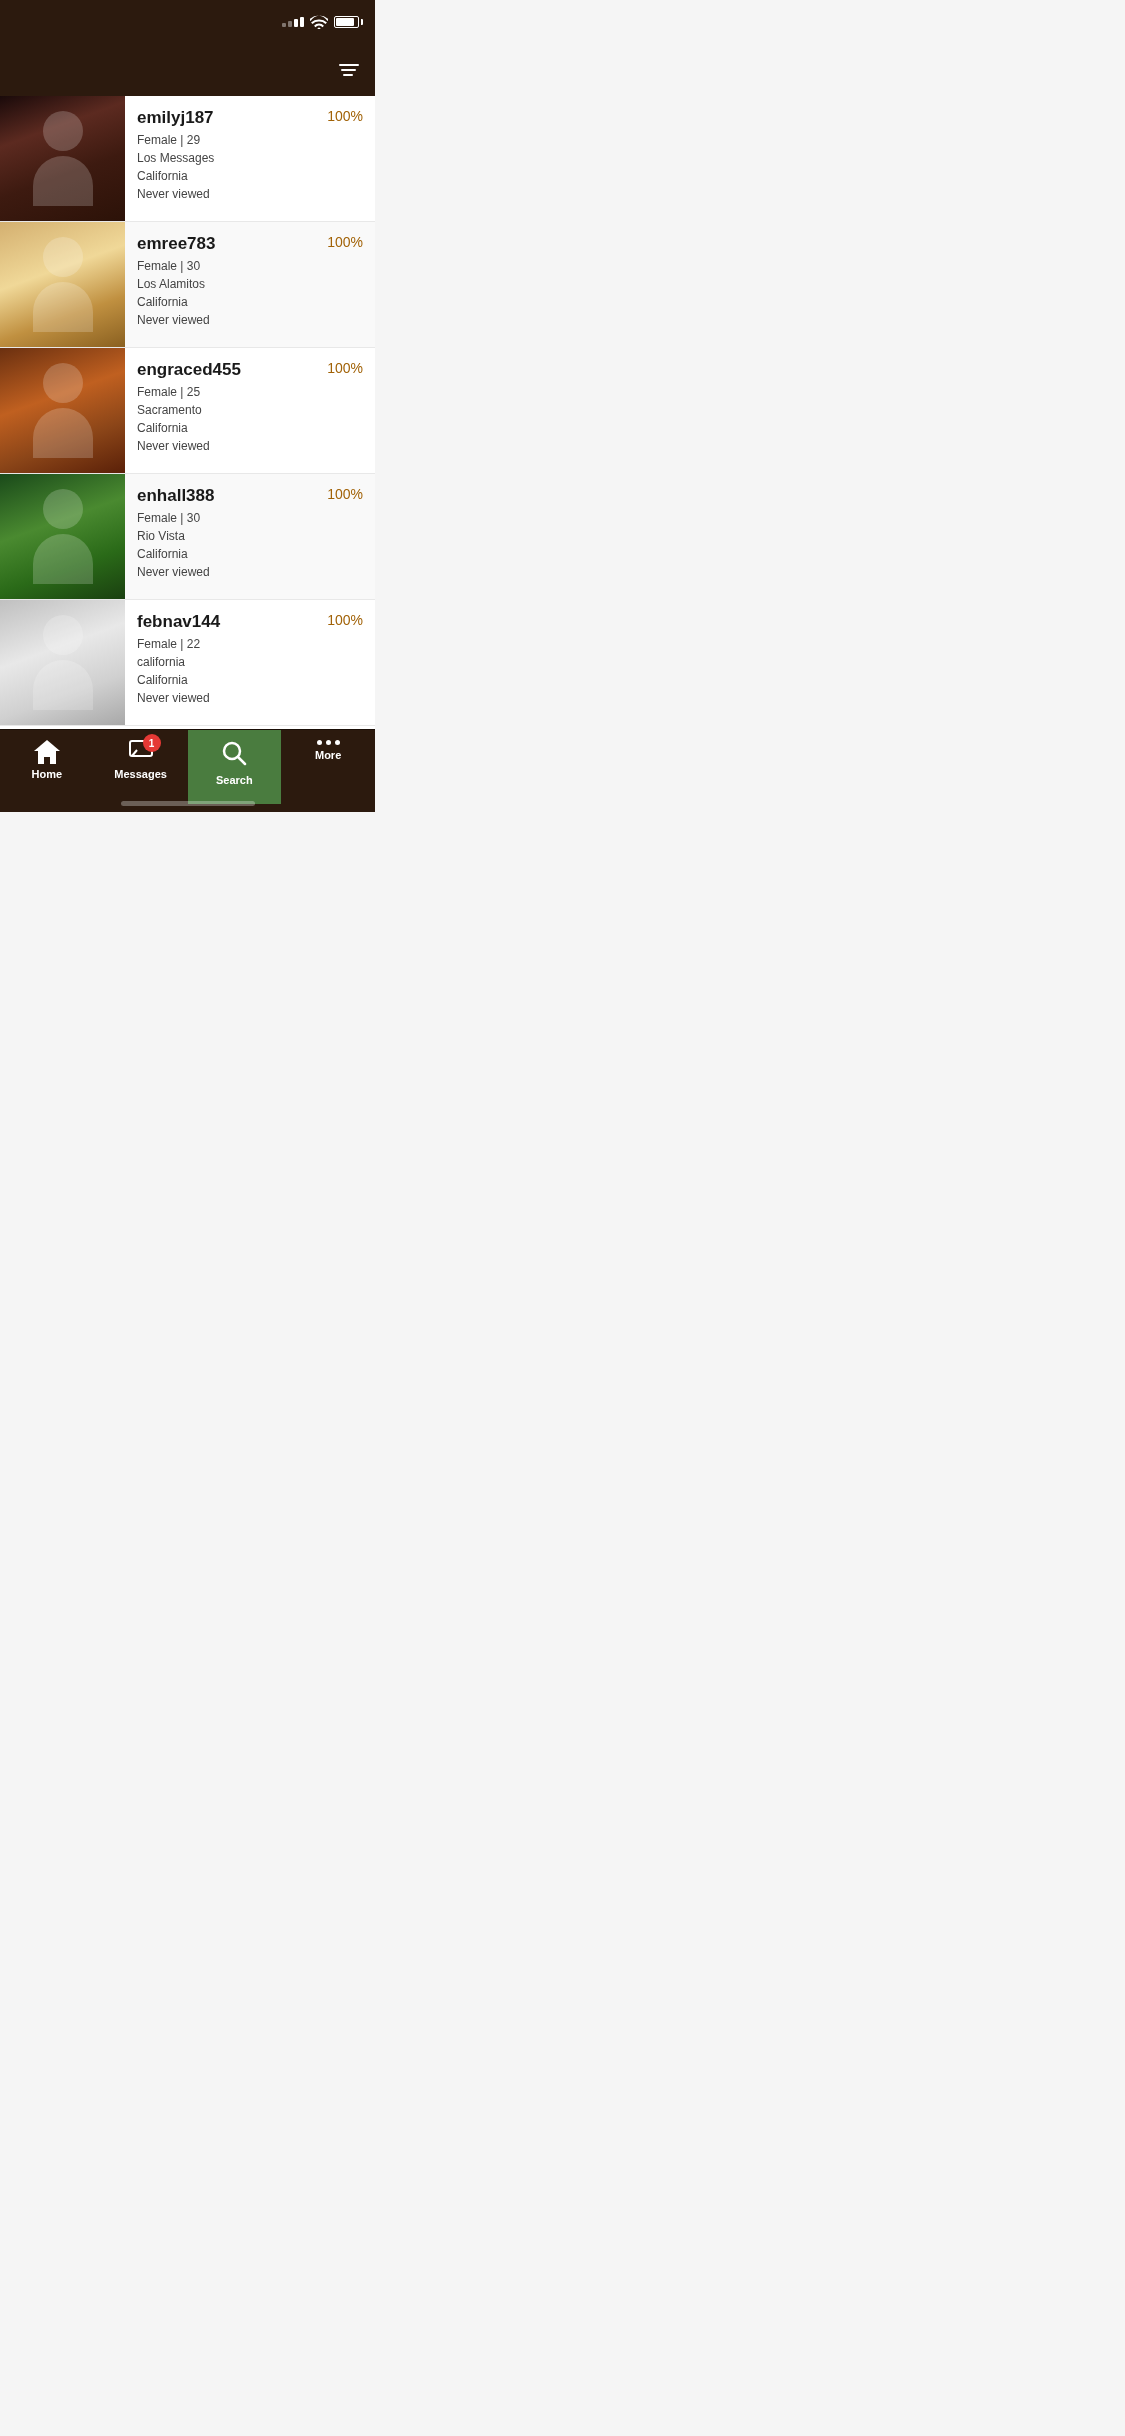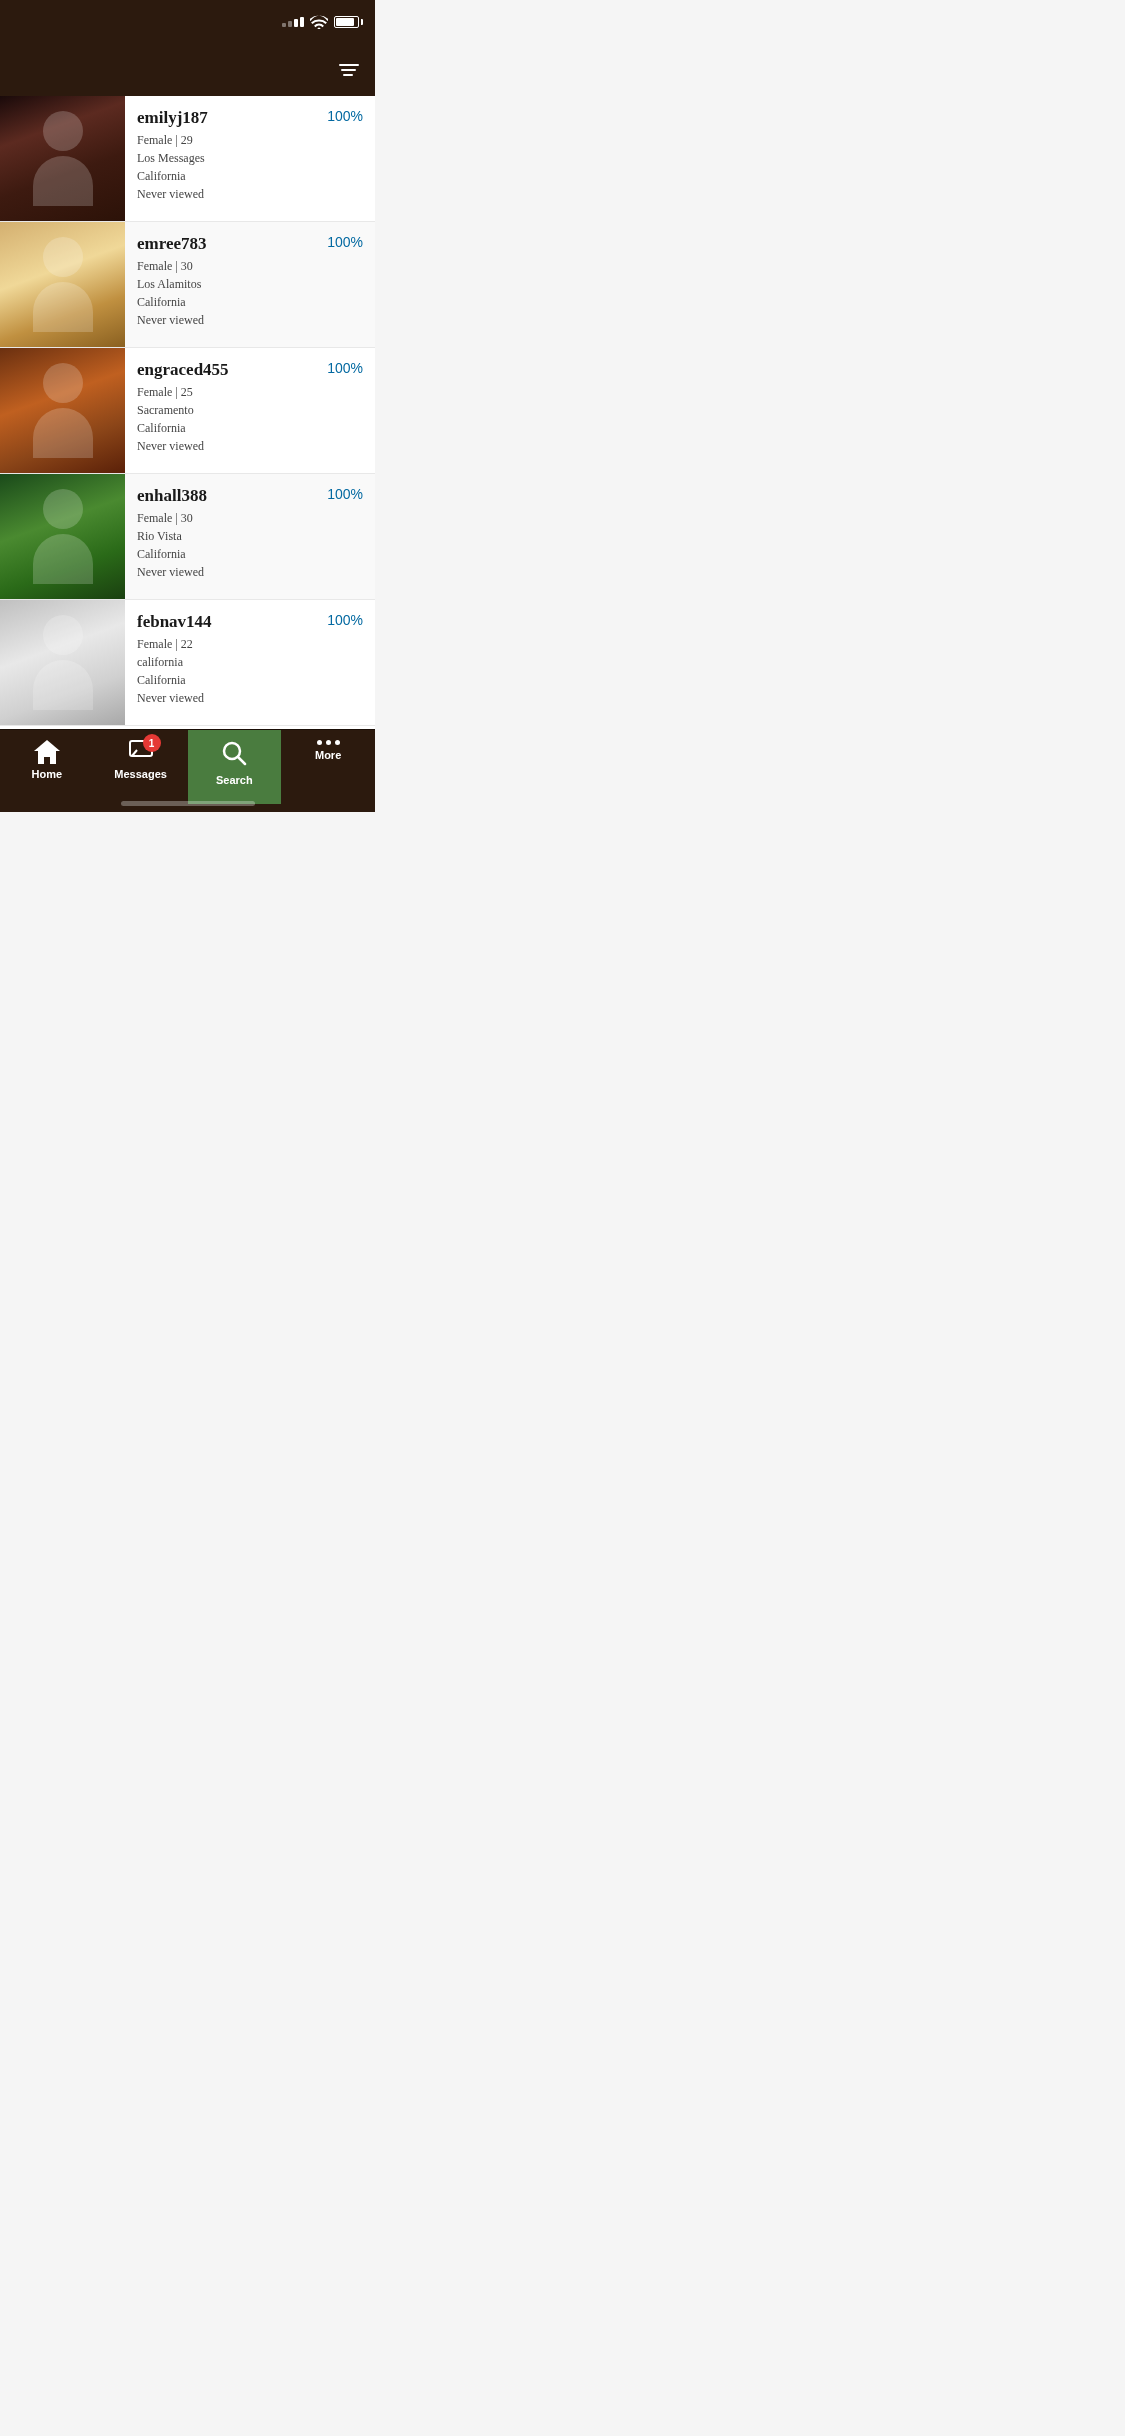--- a/index.html
+++ b/index.html
@@ -133,40 +133,39 @@
       overflow: hidden;
       background: #ccc;
     }
 
     .profile-info {
       flex: 1;
       padding: 12px 8px 12px 12px;
       display: flex;
       flex-direction: column;
       justify-content: flex-start;
-      font-family: Liberation Serif, serif;
     }
 
     .profile-username {
       font-size: 17px;
       font-weight: 600;
       color: #1a1a1a;
       margin-bottom: 3px;
     }
 
     .profile-detail {
       font-size: 12px;
       color: #444;
       line-height: 1.5;
     }
 
     .profile-match {
       padding: 12px 12px 0 0;
       font-size: 14px;
-      color: #0369a1;
+      color: #a16207;
       text-align: right;
       min-width: 50px;
     }
 
     
     .bottom-nav {
       position: absolute;
       bottom: 0;
       left: 0;
       right: 0;

